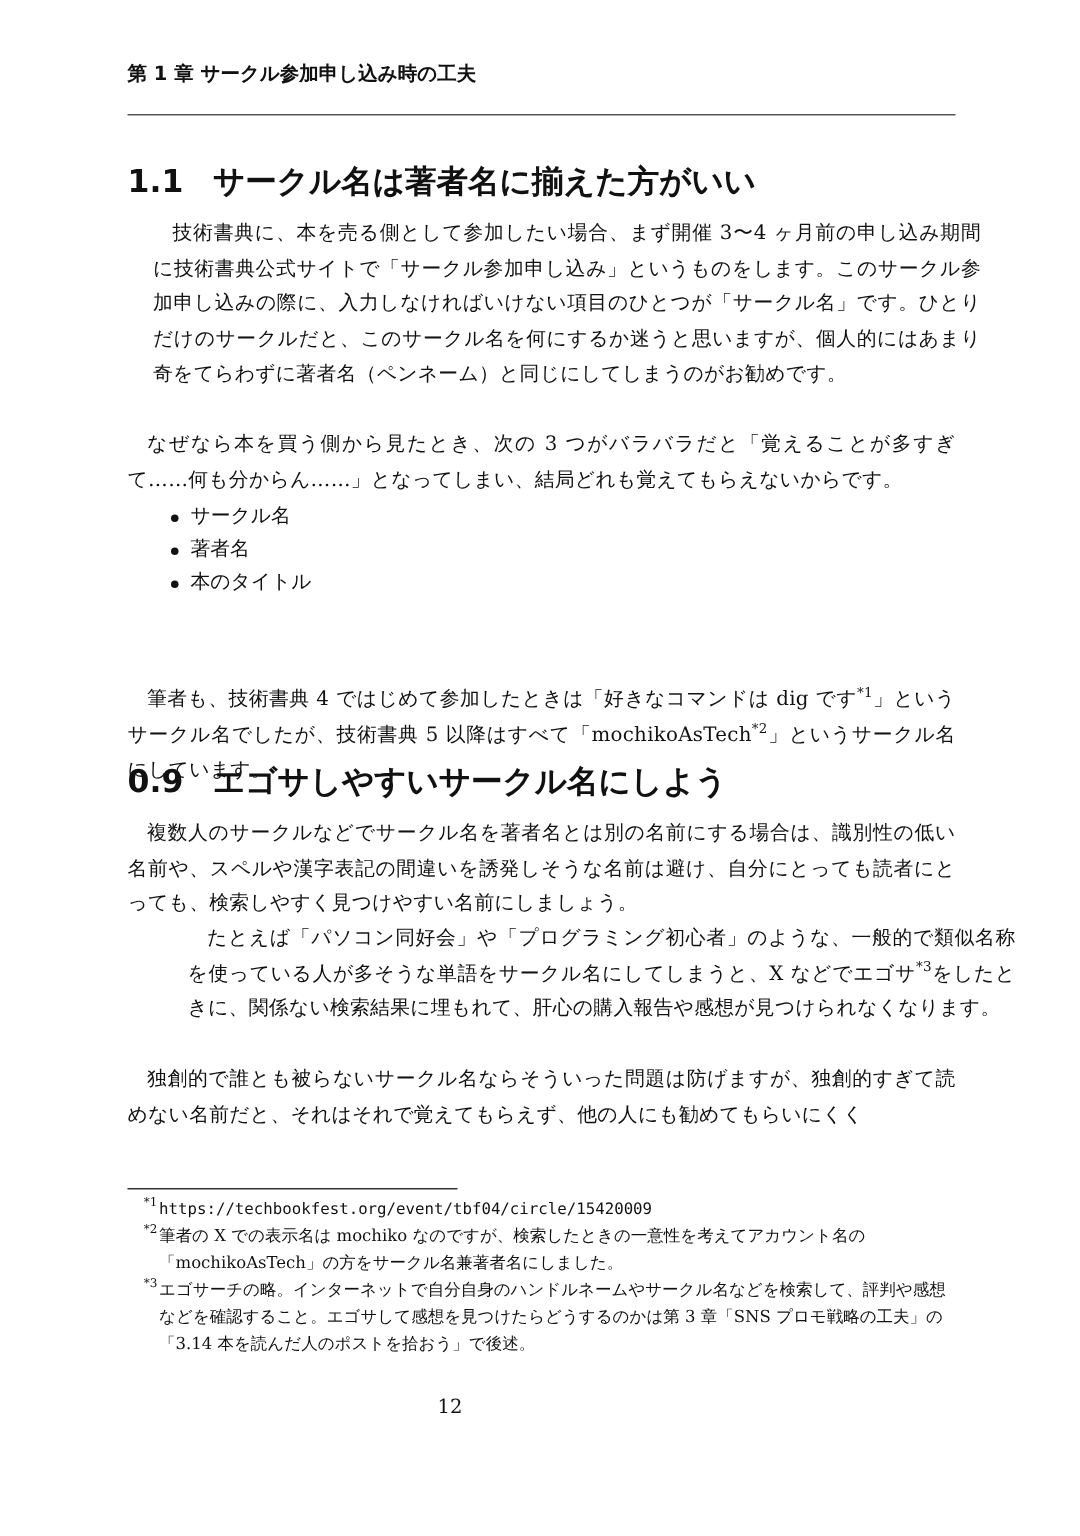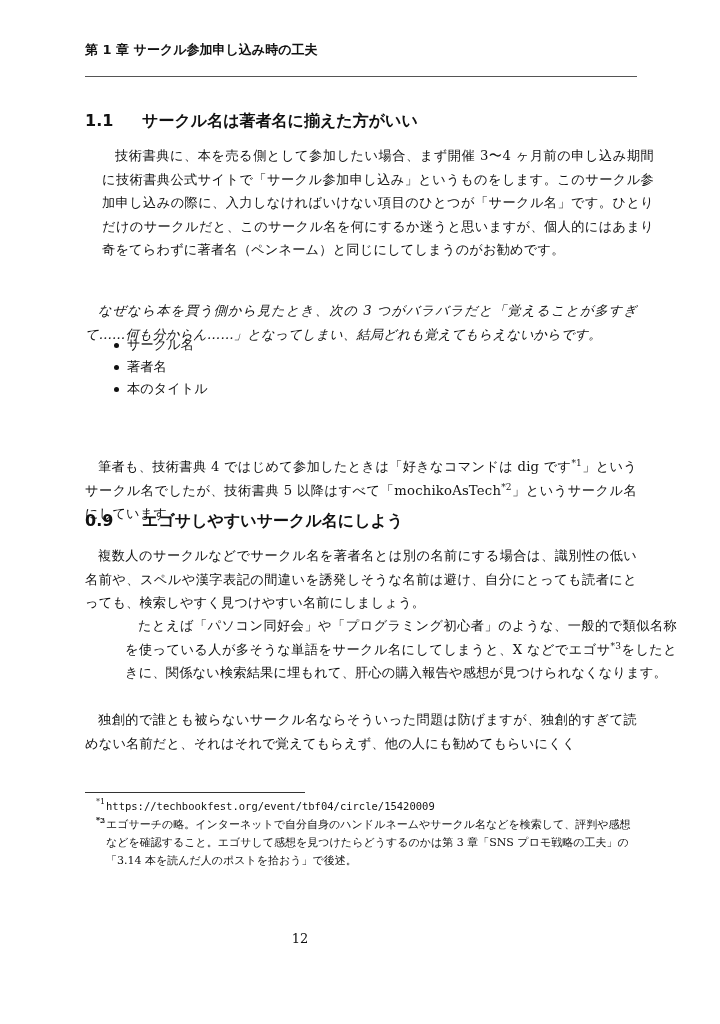--- a/index.html
+++ b/index.html
@@ -11,21 +11,21 @@
     .running-head {
       position: absolute; left: 85px; top: 42px; width: 552px;
       font-family: "DejaVu Sans", "Liberation Sans", sans-serif;
       font-weight: bold; font-size: 13px; line-height: 16px;
       padding-bottom: 18px;
       border-bottom: 1px solid #555;
     }
     .section-title {
       position: absolute; left: 85px;
       font-family: "DejaVu Sans", "Liberation Sans", sans-serif;
-      font-weight: bold; font-size: 16px; line-height: 26px;
+      font-weight: bold; font-size: 21px; line-height: 26px;
       white-space: nowrap;
     }
     .section-title .num { display: inline-block; width: 57px; }
     .para {
       position: absolute; left: 85px; width: 552px;
       font-size: 13.2px; line-height: 23.6px;
       text-indent: 13px; text-align: justify; letter-spacing: 0.2px;
       margin: 0;
     }
     .para sup { font-size: 9px; line-height: 0; vertical-align: super; }
@@ -61,21 +61,21 @@
 </head>
 <body>
 
 <div class="running-head">第 1 章 サークル参加申し込み時の工夫</div>
 
 <div class="section-title" style="top:108px;">
   <span class="num">1.1</span><span>サークル名は著者名に揃えた方がいい</span>
 </div>
 
 <p class="para" style="top:144px;margin-left:17px;">技術書典に、本を売る側として参加したい場合、まず開催 3〜4 ヶ月前の申し込み期間に技術書典公式サイトで「サークル参加申し込み」というものをします。このサークル参加申し込みの際に、入力しなければいけない項目のひとつが「サークル名」です。ひとりだけのサークルだと、このサークル名を何にするか迷うと思いますが、個人的にはあまり奇をてらわずに著者名（ペンネーム）と同じにしてしまうのがお勧めです。</p>
-<p class="para" style="top:299px;font-style:italic;">なぜなら本を買う側から見たとき、次の 3 つがバラバラだと「覚えることが多すぎて……何も分からん……」となってしまい、結局どれも覚えてもらえないからです。</p>
+<p class="para" style="top:285px;">なぜなら本を買う側から見たとき、次の 3 つがバラバラだと「覚えることが多すぎて……何も分からん……」となってしまい、結局どれも覚えてもらえないからです。</p>
 
 <ul class="bullets">
   <li><span class="dot"></span><span>サークル名</span></li>
   <li><span class="dot"></span><span>著者名</span></li>
   <li><span class="dot"></span><span>本のタイトル</span></li>
 </ul>
 
 <p class="para" style="top:410px;margin-top:45px;">
   <span>筆者も、技術書典 4 ではじめて参加したときは「好きなコマンドは dig です</span><sup>*1</sup><span>」というサークル名でしたが、技術書典 5 以降はすべて「mochikoAsTech</span><sup>*2</sup><span>」というサークル名にしています。</span>
 </p>
@@ -94,20 +94,21 @@
 
 <div class="fn-rule"></div>
 
 <div class="footnotes">
   <div class="fn">
     <span class="mark">*1</span>
     <span class="url">https://techbookfest.org/event/tbf04/circle/15420009</span>
   </div>
   <div class="fn">
     <span class="mark">*2</span>
+    <span>筆者の X での表示名は mochiko なのですが、検索したときの一意性を考えてアカウント名の「mochikoAsTech」の方をサークル名兼著者名にしました。</span>
   </div>
   <div class="fn">
     <span class="mark">*3</span>
     <span>エゴサーチの略。インターネットで自分自身のハンドルネームやサークル名などを検索して、評判や感想などを確認すること。エゴサして感想を見つけたらどうするのかは第 3 章「SNS プロモ戦略の工夫」の「3.14 本を読んだ人のポストを拾おう」で後述。</span>
   </div>
 </div>
 
 <div class="page-number">12</div>
 
 </body></html>

